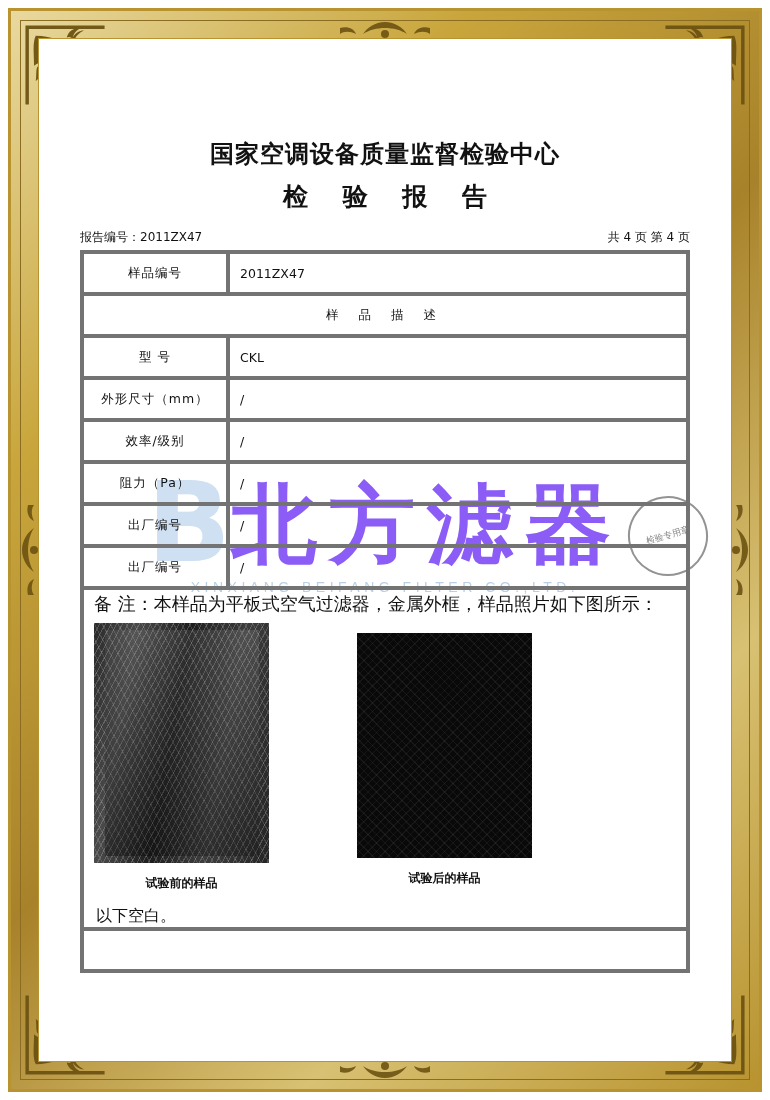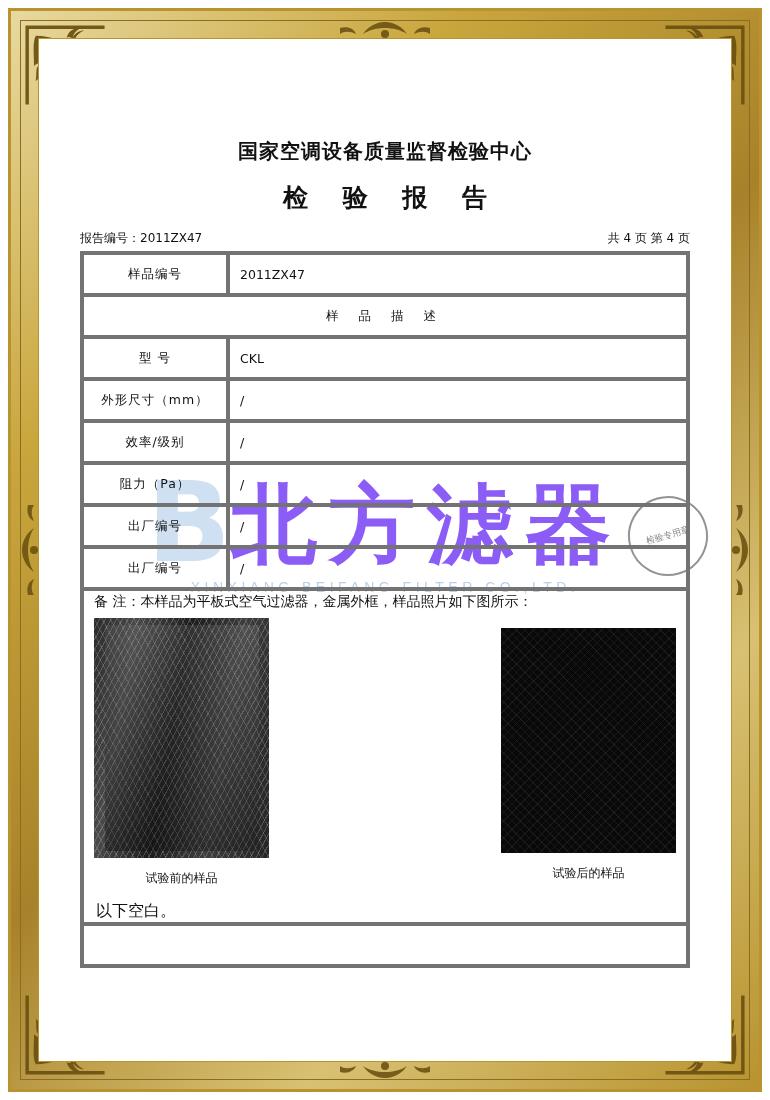--- a/index.html
+++ b/index.html
@@ -146,32 +146,32 @@
     pointer-events: none;
   }
 
   .titles {
     position: relative;
     text-align: center;
     padding-top: 94px;
   }
   .title-main {
     font-family: "DejaVu Sans", sans-serif;
-    font-size: 20px;
+    font-size: 24px;
     font-weight: bold;
     color: #111;
     letter-spacing: 1px;
   }
   .title-sub {
     font-family: "DejaVu Sans", sans-serif;
     font-size: 25px;
     font-weight: bold;
     color: #111;
     letter-spacing: 13px;
-    margin-top: 16px;
+    margin-top: 10px;
     padding-left: 13px;
   }
 
   .meta-row {
     position: relative;
     margin: 16px 36px 4px 36px;
     display: flex;
     justify-content: space-between;
     font-size: 12px;
     color: #111;
@@ -211,29 +211,30 @@
     letter-spacing: 8px;
     padding-left: 8px;
   }
 
   td.remarks {
     height: auto;
     padding: 8px 12px 12px 12px;
     vertical-align: top;
   }
   .remarks-line {
-    font-size: 14px;
+    font-size: 18px;
     line-height: 1.5;
     margin-bottom: 6px;
   }
   .photos {
     display: flex;
-    justify-content: space-between;
+    justify-content: flex-start;
     gap: 88px;
     margin-top: 6px;
+    font-weight: bold;
   }
   .photo-block { text-align: center; }
   .photo {
     width: 175px;
     height: 240px;
     border: 0;
     position: relative;
     overflow: hidden;
   }
   .photo.before {

